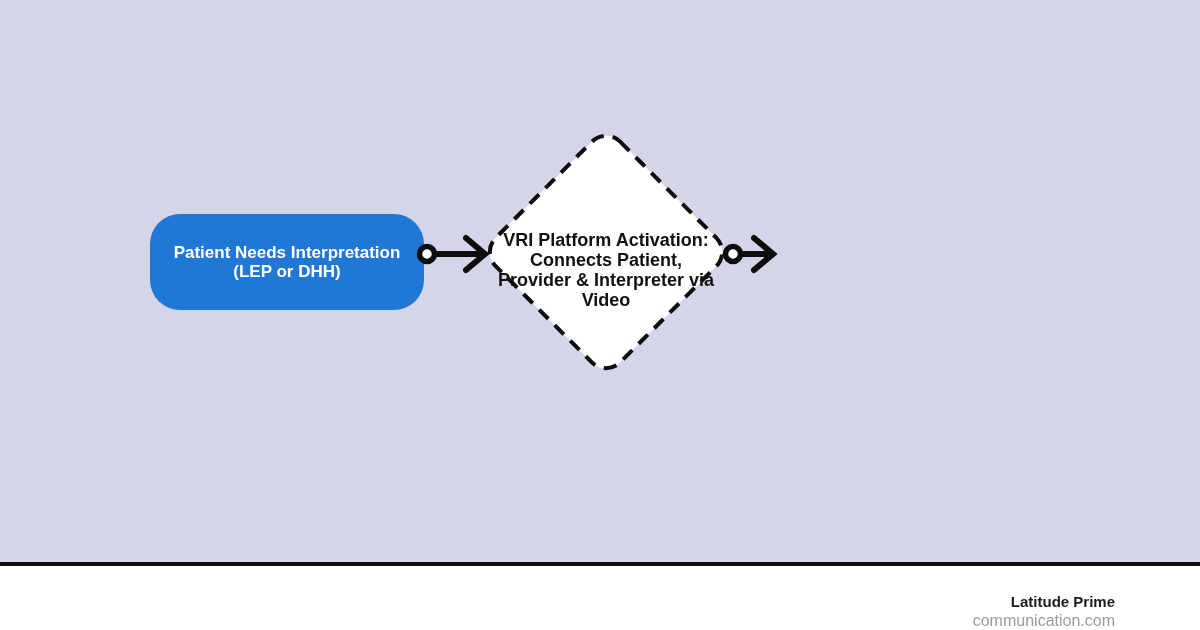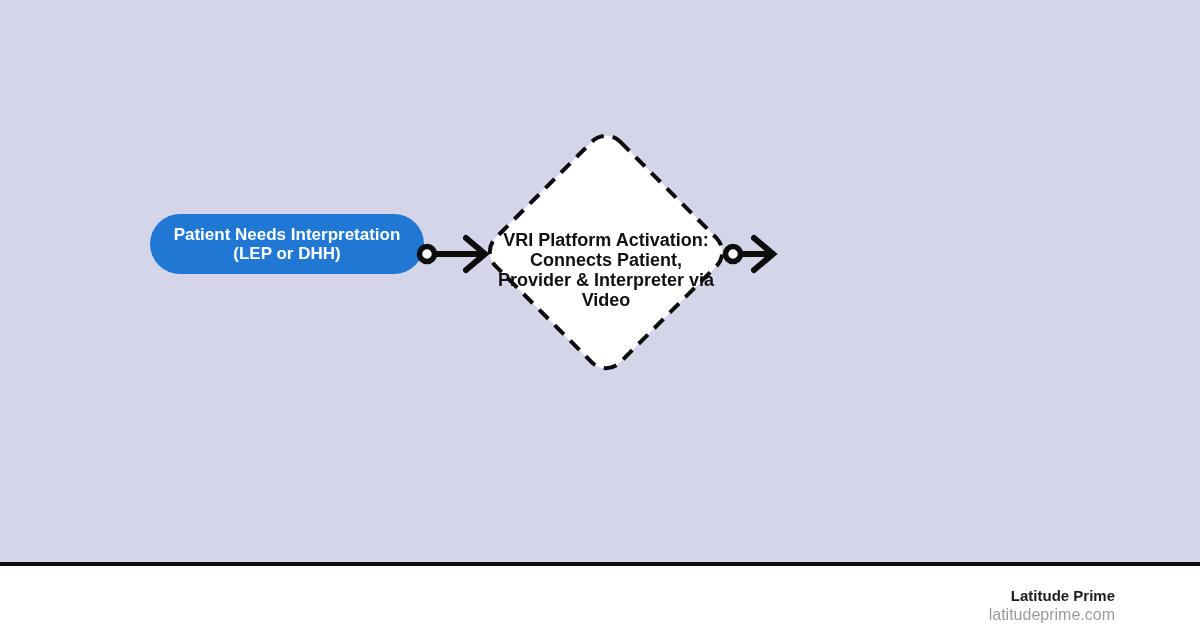--- a/index.html
+++ b/index.html
@@ -17,21 +17,21 @@
     display: flex;
     align-items: center;
     justify-content: center;
     text-align: center;
     border-radius: 30px;
     box-sizing: border-box;
     z-index: 1;
   }
   .node-start {
     left: 150px; top: 214px;
-    width: 274px; height: 60px;
+    width: 274px; height: 96px;
     padding: 0 22px;
     align-items: center;
   }
   .node-start .node-label {
     font-size: 17px;
     font-weight: bold;
     line-height: 1.12;
   }
   .node-end {
     left: 777px; top: 214px;
@@ -63,21 +63,21 @@
   }
   .footer {
     position: absolute;
     left: 0; top: 562px;
     width: 1200px; height: 68px;
     box-sizing: border-box;
     border-top: 4px solid #0d0d0d;
     display: flex;
     flex-direction: column;
     align-items: flex-end;
-    justify-content: center;
+    justify-content: flex-end;
     padding: 16px 85px 0 0;
     z-index: 4;
   }
   .footer-brand {
     font-size: 15px;
     font-weight: bold;
     line-height: 1.2;
   }
   .footer-site {
     font-size: 16px;
@@ -112,16 +112,16 @@
         <circle cx="733" cy="254" r="7.5" fill="#ffffff" stroke-width="5.5" stroke="#0d0d0d"></circle>
       </g>
     </svg>
 
     <div class="diamond-label" style="color: rgb(17, 17, 17);">VRI Platform Activation: Connects Patient, Provider &amp; Interpreter via Video</div>
 
   </div>
 
   <div class="footer" style="background: rgb(255, 255, 255); border-top-color: rgb(13, 13, 13);">
     <div class="footer-brand" style="color: rgb(28, 28, 28);">Latitude Prime</div>
-    <div class="footer-site" style="color: rgb(155, 155, 155);">latitudeprime.com</div>
+    <div class="footer-site" style="color: rgb(155, 155, 155);">communication.com</div>
   </div>
 
 </div>
 
 </body></html>

